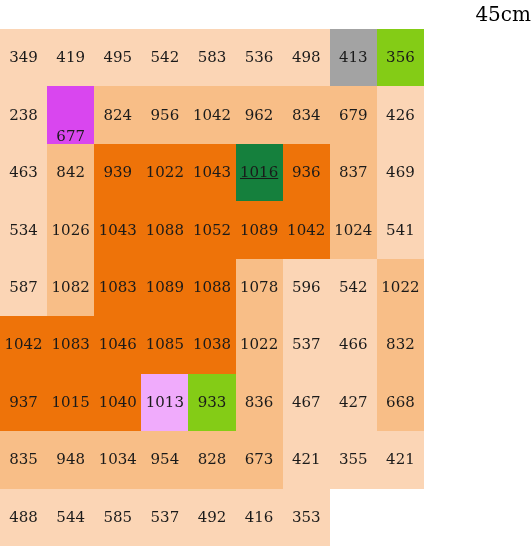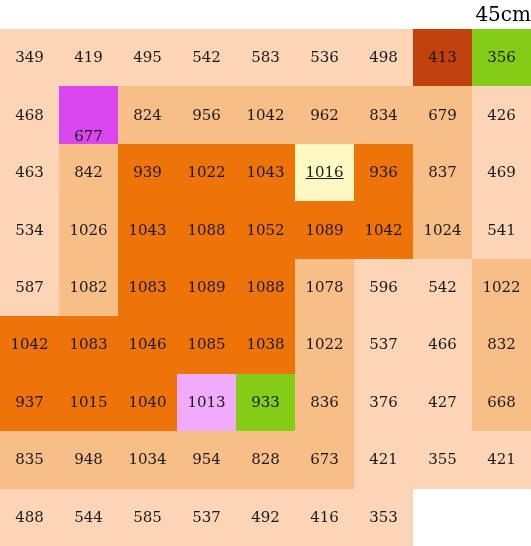--- a/index.html
+++ b/index.html
@@ -30,21 +30,21 @@
     font-family: "DejaVu Serif", "Liberation Serif", serif;
     font-size: 20px;
     font-weight: 400;
     color: #000000;
     letter-spacing: 0px;
   }
   #heatmap-grid {
     position: absolute;
     left: 0;
     top: 29px;
-    width: 531px;
+    width: 424px;
     height: 517px;
     display: grid;
     grid-template-columns: repeat(9, 1fr);
     grid-template-rows: repeat(9, 1fr);
   }
   .heat-cell {
     display: flex;
     align-items: center;
     justify-content: center;
     font-family: "DejaVu Serif", "Liberation Serif", serif;
@@ -81,28 +81,28 @@
       </div>
       <div class="heat-cell" style="background: rgb(251, 213, 181);">
         <span>583</span>
       </div>
       <div class="heat-cell" style="background: rgb(251, 213, 181);">
         <span>536</span>
       </div>
       <div class="heat-cell" style="background: rgb(251, 213, 181);">
         <span>498</span>
       </div>
-      <div class="heat-cell" style="background: #c2410c;">
+      <div class="heat-cell" style="background: #a3a3a3;">
         <span>413</span>
       </div>
       <div class="heat-cell" style="background: #84cc16;">
         <span>356</span>
       </div>
       <div class="heat-cell" style="background: rgb(251, 213, 181);">
-        <span>468</span>
+        <span>238</span>
       </div>
       <div class="heat-cell" style="background: #d946ef; align-items: flex-end;">
         <span>677</span>
       </div>
       <div class="heat-cell" style="background: rgb(248, 190, 135);">
         <span>824</span>
       </div>
       <div class="heat-cell" style="background: rgb(248, 190, 135);">
         <span>956</span>
       </div>
@@ -129,21 +129,21 @@
       </div>
       <div class="heat-cell" style="background: rgb(238, 115, 9);">
         <span>939</span>
       </div>
       <div class="heat-cell" style="background: rgb(238, 115, 9);">
         <span>1022</span>
       </div>
       <div class="heat-cell" style="background: rgb(238, 115, 9);">
         <span>1043</span>
       </div>
-      <div class="heat-cell" style="background: #fef9c3; text-decoration: underline;">
+      <div class="heat-cell" style="background: #15803d; text-decoration: underline;">
         <span>1016</span>
       </div>
       <div class="heat-cell" style="background: rgb(238, 115, 9);">
         <span>936</span>
       </div>
       <div class="heat-cell" style="background: rgb(248, 190, 135);">
         <span>837</span>
       </div>
       <div class="heat-cell" style="background: rgb(251, 213, 181);">
         <span>469</span>
@@ -241,21 +241,21 @@
       <div class="heat-cell" style="background: #f0abfc;">
         <span>1013</span>
       </div>
       <div class="heat-cell" style="background: #84cc16;">
         <span>933</span>
       </div>
       <div class="heat-cell" style="background: rgb(248, 190, 135);">
         <span>836</span>
       </div>
       <div class="heat-cell" style="background: rgb(251, 213, 181);">
-        <span>376</span>
+        <span>467</span>
       </div>
       <div class="heat-cell" style="background: rgb(251, 213, 181);">
         <span>427</span>
       </div>
       <div class="heat-cell" style="background: rgb(248, 190, 135);">
         <span>668</span>
       </div>
       <div class="heat-cell" style="background: rgb(248, 190, 135);">
         <span>835</span>
       </div>

